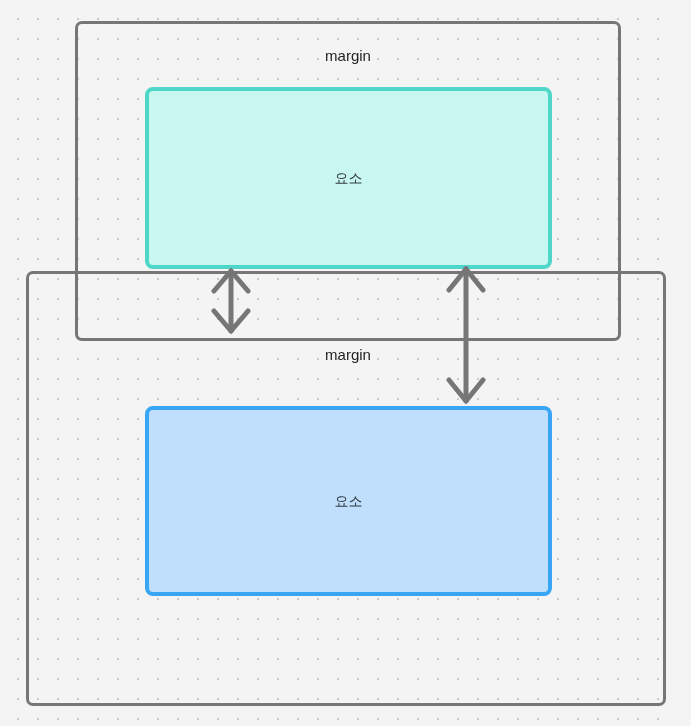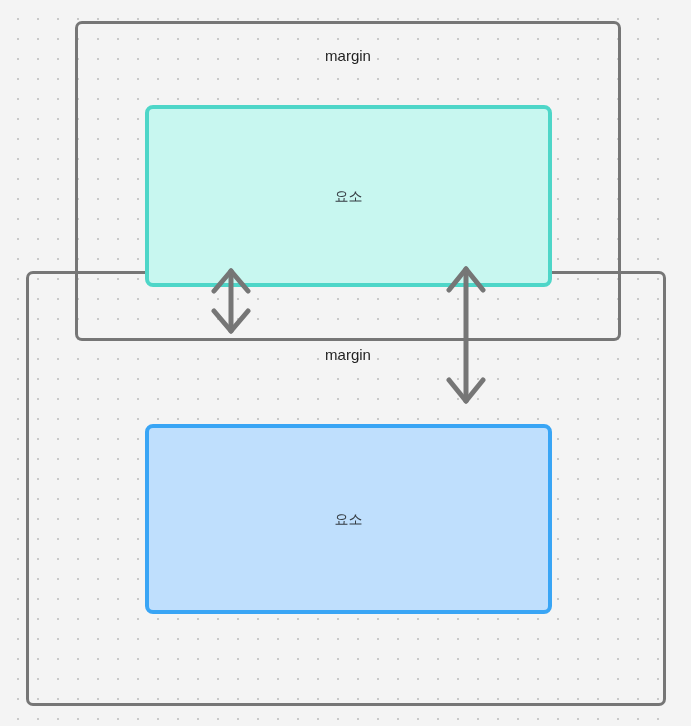--- a/index.html
+++ b/index.html
@@ -58,21 +58,20 @@
   #margin-label-bottom { left: 348px; top: 347px; }
 
   
   .element-box {
     position: absolute;
     box-sizing: border-box;
     border-radius: 8px;
     display: flex;
     align-items: center;
     justify-content: center;
-    margin-top: 18px;
   }
   #element-box-green {
     left: 145px;
     top: 87px;
     width: 407px;
     height: 182px;
     border: 4px solid #4ed6c8;
     background-color: #c8f7f0;
   }
   #element-box-blue {

